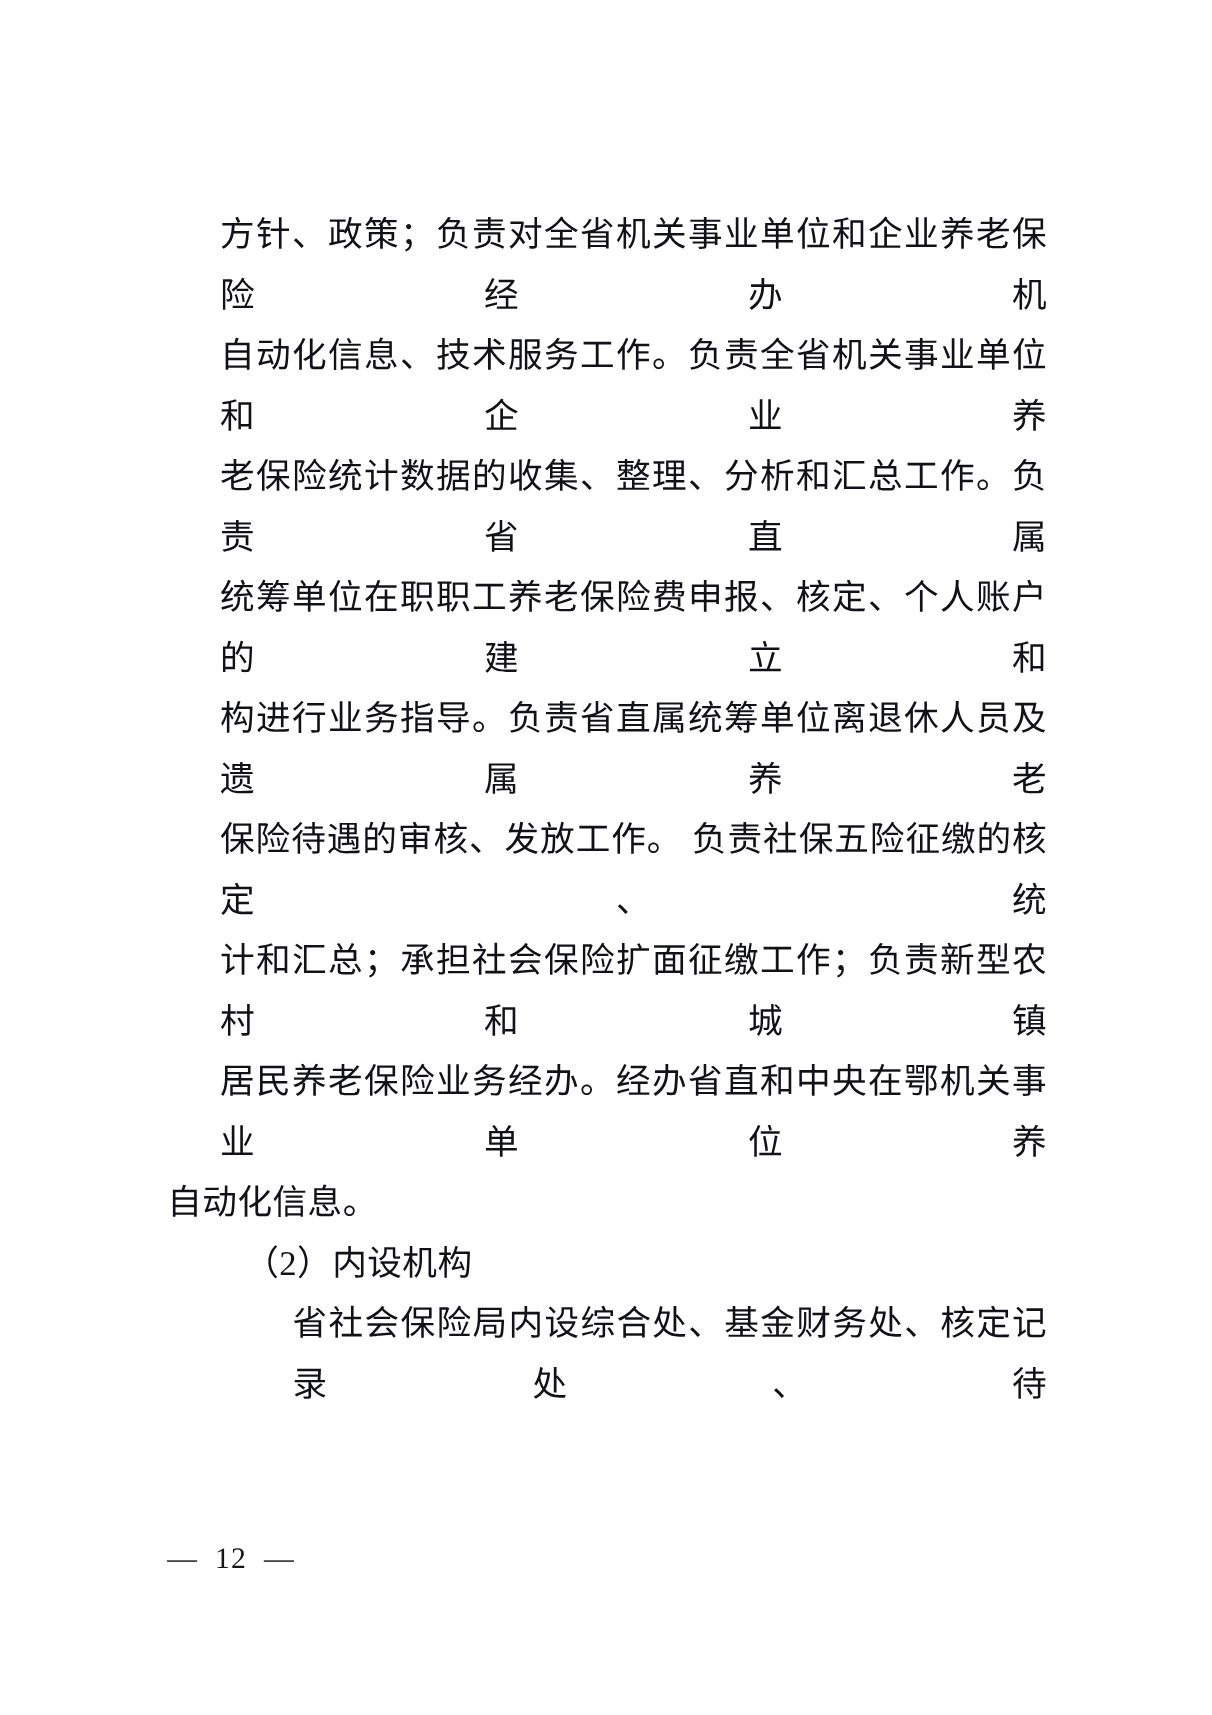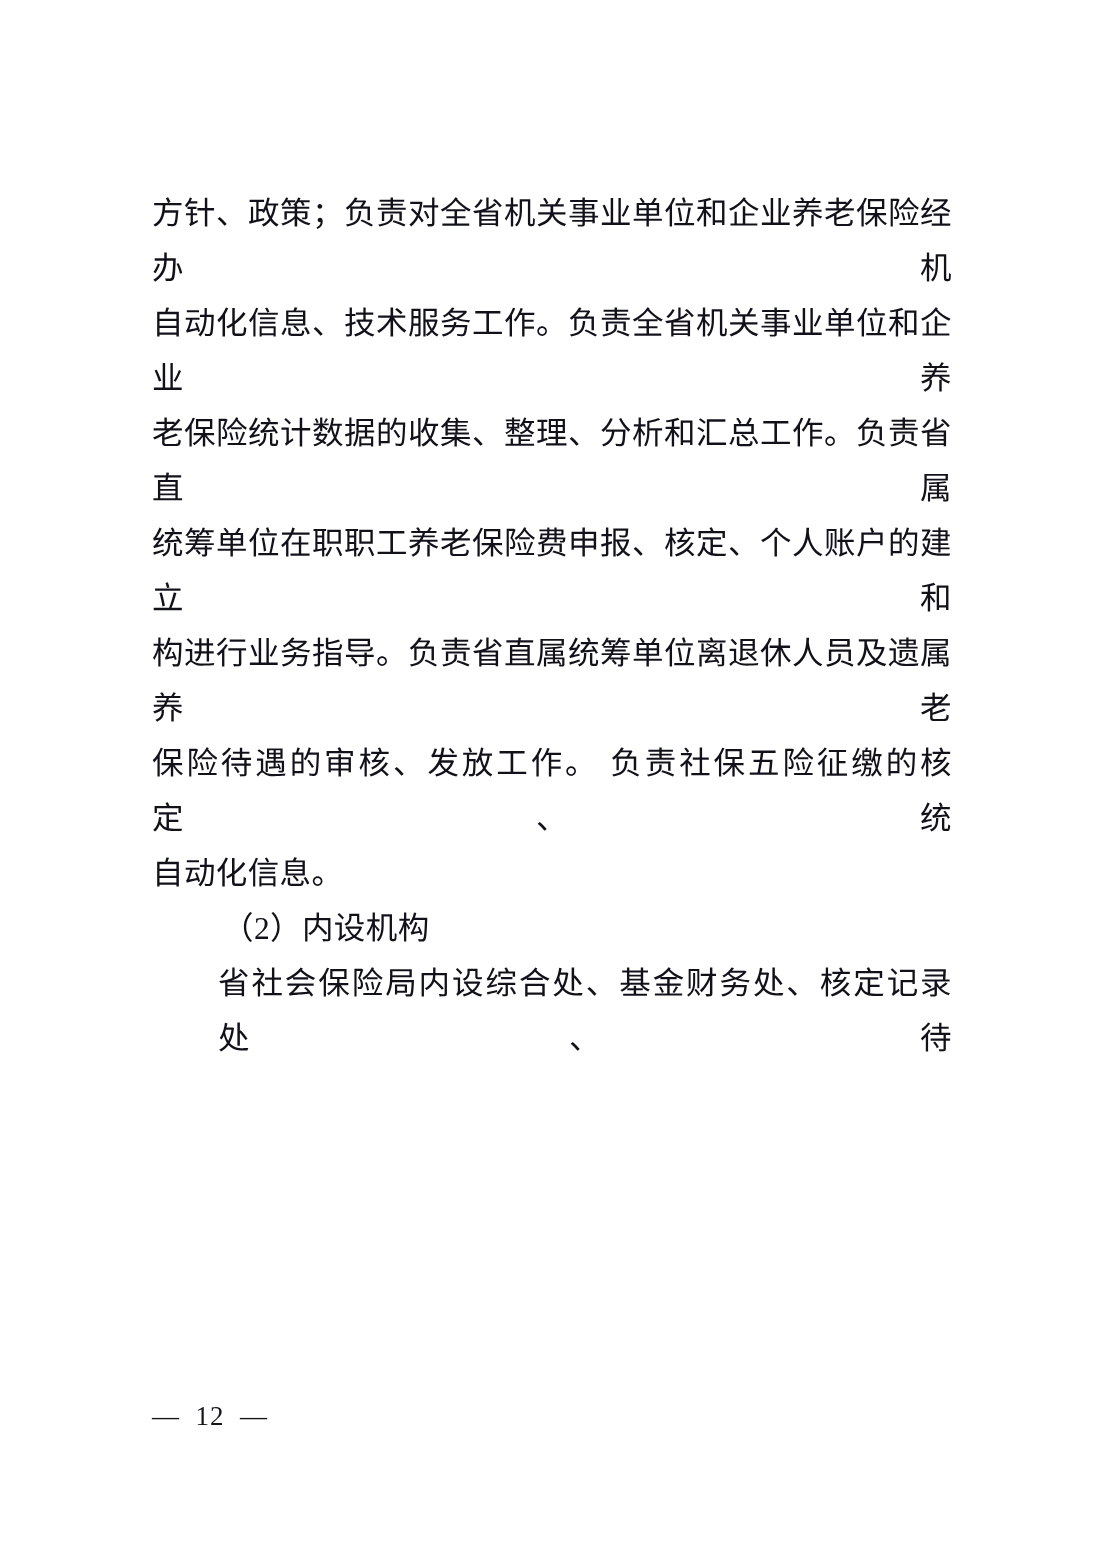--- a/index.html
+++ b/index.html
@@ -39,20 +39,21 @@
     white-space: pre;
     color: #11111a;
     font-weight: 400;
   }
 
   
   .line.justify {
     text-align: justify;
     text-align-last: justify;
     white-space: normal;
+    margin-left: 48px;
   }
 
   .line.last {
     text-align: left;
     text-align-last: left;
     white-space: pre;
   }
 
   
   .indent2 {
@@ -84,20 +85,22 @@
 
   <div class="text-column">
 
     <div>
       <div class="line justify">方针、政策；负责对全省机关事业单位和企业养老保险经办机</div>
       <div class="line justify">自动化信息、技术服务工作。负责全省机关事业单位和企业养</div>
       <div class="line justify">老保险统计数据的收集、整理、分析和汇总工作。负责省直属</div>
       <div class="line justify">统筹单位在职职工养老保险费申报、核定、个人账户的建立和</div>
       <div class="line justify">构进行业务指导。负责省直属统筹单位离退休人员及遗属养老</div>
       <div class="line justify">保险待遇的审核、发放工作。 负责社保五险征缴的核定、统</div>
+      <div class="line justify">计和汇总；承担社会保险扩面征缴工作；负责新型农村和城镇</div>
+      <div class="line justify">居民养老保险业务经办。经办省直和中央在鄂机关事业单位养</div>
       <div class="line last">自动化信息。</div>
     </div>
 
     <div class="line last indent1">（2）内设机构</div>
 
     <div>
       <div class="line justify indent2">省社会保险局内设综合处、基金财务处、核定记录处、待</div>
 
     </div>
 

